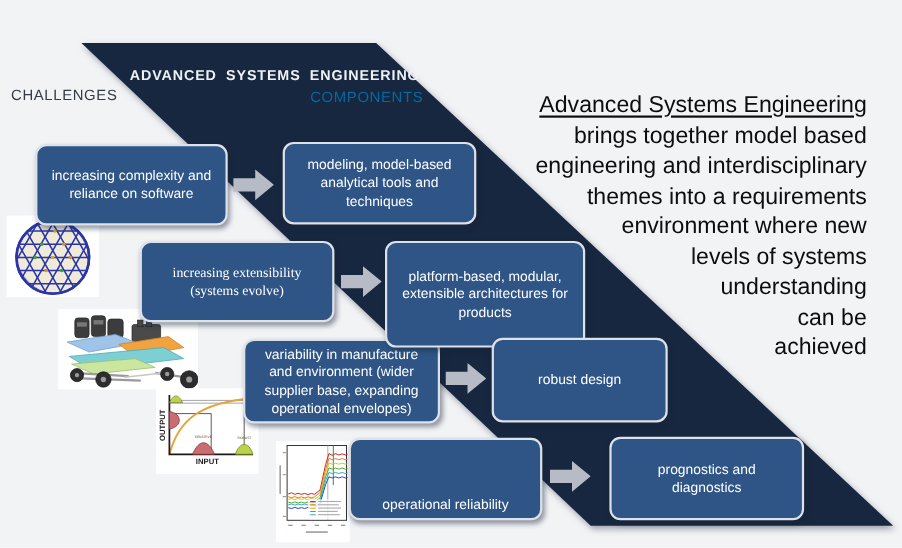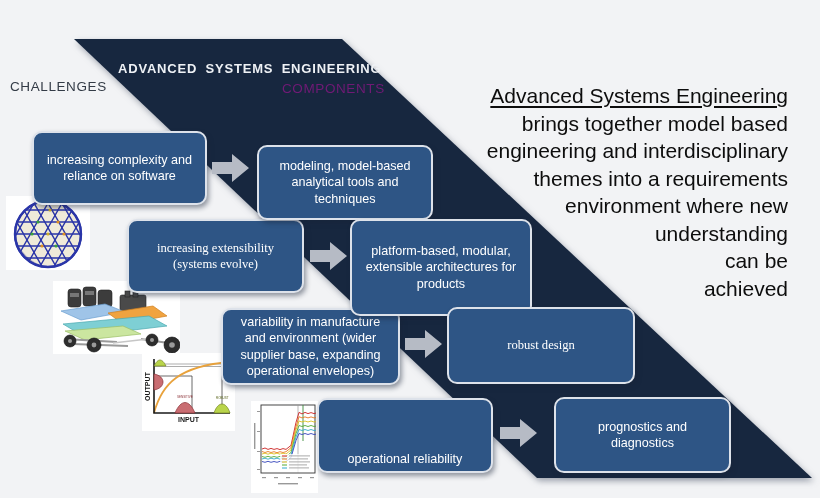--- a/index.html
+++ b/index.html
@@ -12,38 +12,38 @@
     filter:drop-shadow(2px 3px 3px rgba(70,80,100,.5));}
   .band-svg polygon{fill:var(--band);}
 
   .title{
     position:absolute; left:118px; top:61px; z-index:4;
     color:#eef1f5; font-weight:bold; font-size:13px;
     letter-spacing:.8px; word-spacing:4px;
   }
   .side-label{position:absolute; z-index:4; font-size:13.5px; letter-spacing:.6px;}
   .challenges{left:10px; top:79px; color:#333b46;}
-  .components{left:282px; top:81px; color:#701a75;}
+  .components{left:282px; top:81px; color:#0369a1;}
 
   .box{
     position:absolute; z-index:3; box-sizing:border-box;
     background:var(--box); color:#fff;
     border:2px solid #dde2ea; border-radius:10px;
     display:flex; align-items:center; justify-content:center;
     text-align:center; font-size:12.6px; line-height:1.3;
     padding:4px 9px;
     box-shadow:2px 3px 5px rgba(25,35,55,.45);
   }
   .c0{left:32px;  top:131px; width:175px; height:74px;}
   .c1{left:127px; top:219px; width:177px; height:74px;font-family:Liberation Serif, serif;}
   .c2{left:221px; top:308px; width:179px; height:77px;}
   .c3{left:317px; top:398px; width:176px; height:75px;align-items:flex-end;}
-  .k0{left:257px; top:129px; width:176px; height:75px;margin-top:16px;}
+  .k0{left:257px; top:129px; width:176px; height:75px;}
   .k1{left:350px; top:219px; width:182px; height:97px;}
-  .k2{left:447px; top:307px; width:188px; height:77px;font-family:Liberation Serif, serif;}
+  .k2{left:447px; top:307px; width:160px; height:77px;}
   .k3{left:542px; top:397px; width:177px; height:76px;margin-left:12px;}
 
   .arrow{position:absolute; z-index:3; width:37px; height:32px;}
   .a0{left:212px; top:152px;} .a1{left:310px; top:240px;}
   .a2{left:405px; top:328px;} .a3{left:500px; top:417px;}
   .arrow polygon{fill:var(--arrow);}
 
   .desc{
     position:absolute; top:82px; right:32px; width:380px; z-index:2;
     text-align:right; color:#0d0d0d; font-size:21px; line-height:27.5px;
@@ -108,20 +108,21 @@
   <svg class="arrow a3" viewBox="0 0 37 32">
     <polygon points="0,10 20,10 20,2 37,16 20,30 20,22 0,22"></polygon>
     </svg>
 
   <div class="desc">
     <div class="u">Advanced Systems Engineering</div>
     <div>brings together model based</div>
     <div>engineering and interdisciplinary</div>
     <div>themes into a requirements</div>
     <div>environment where new</div>
+    <div>levels of systems</div>
     <div>understanding</div>
     <div>can be</div>
     <div>achieved</div>
   </div>
 
   <div class="img-patch sphere-wrap">
     <svg width="84" height="74" viewBox="0 0 84 74">
       <defs>
           <clipPath id="sc">
             <circle cx="42" cy="38" r="33"></circle>

